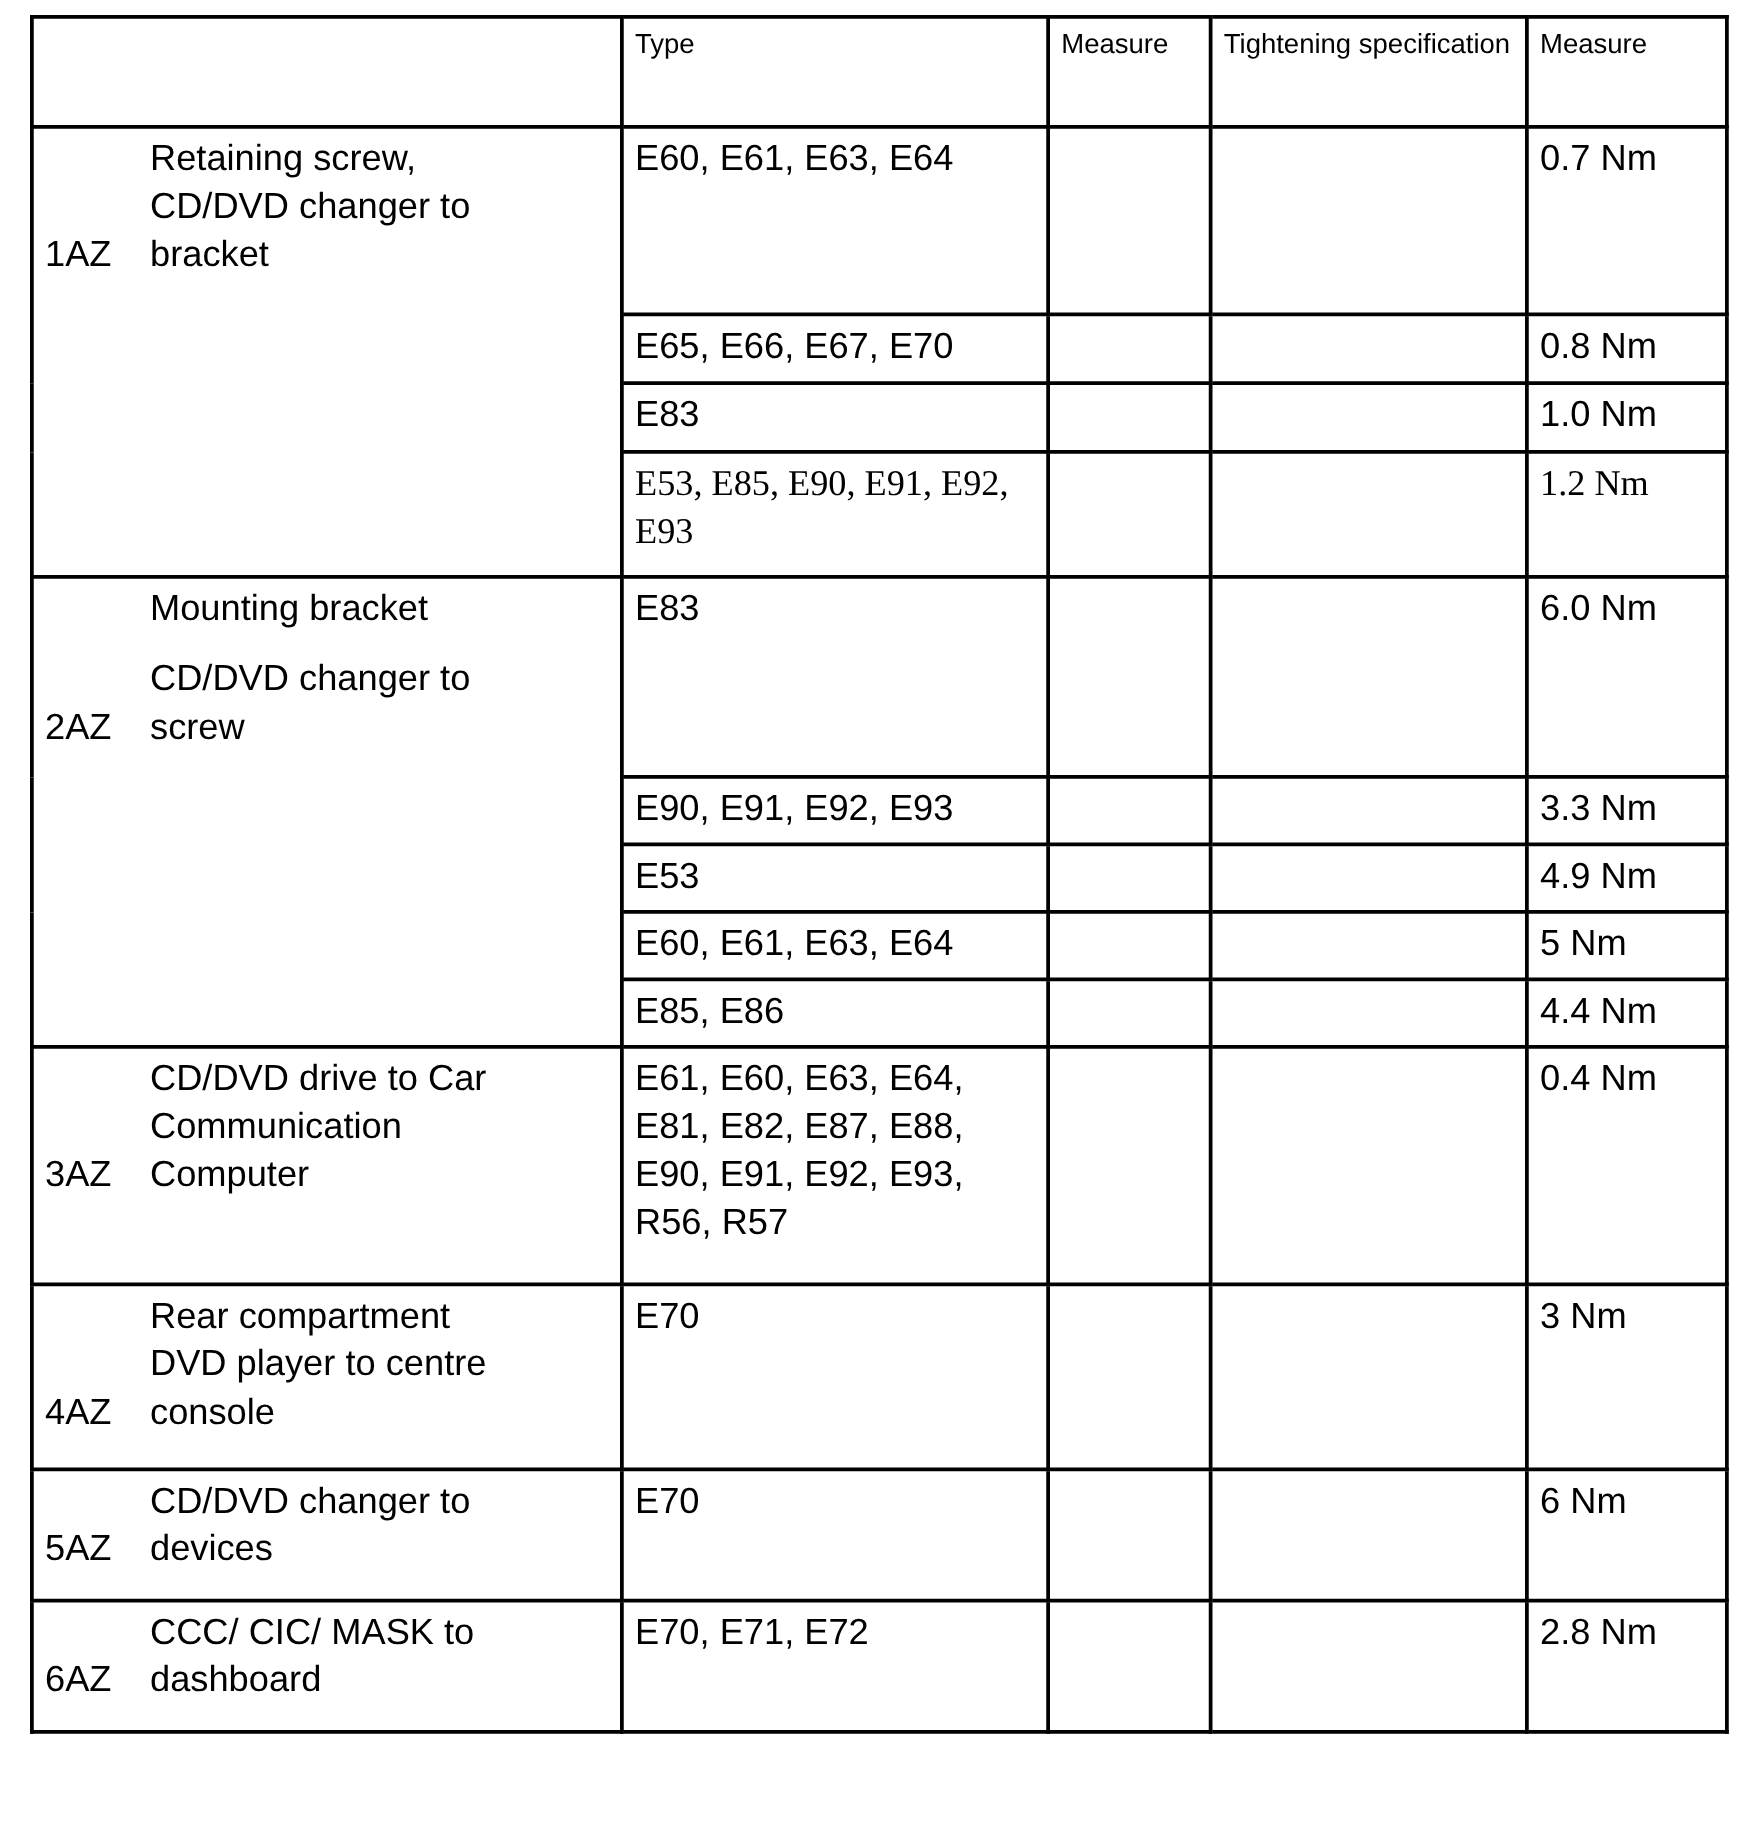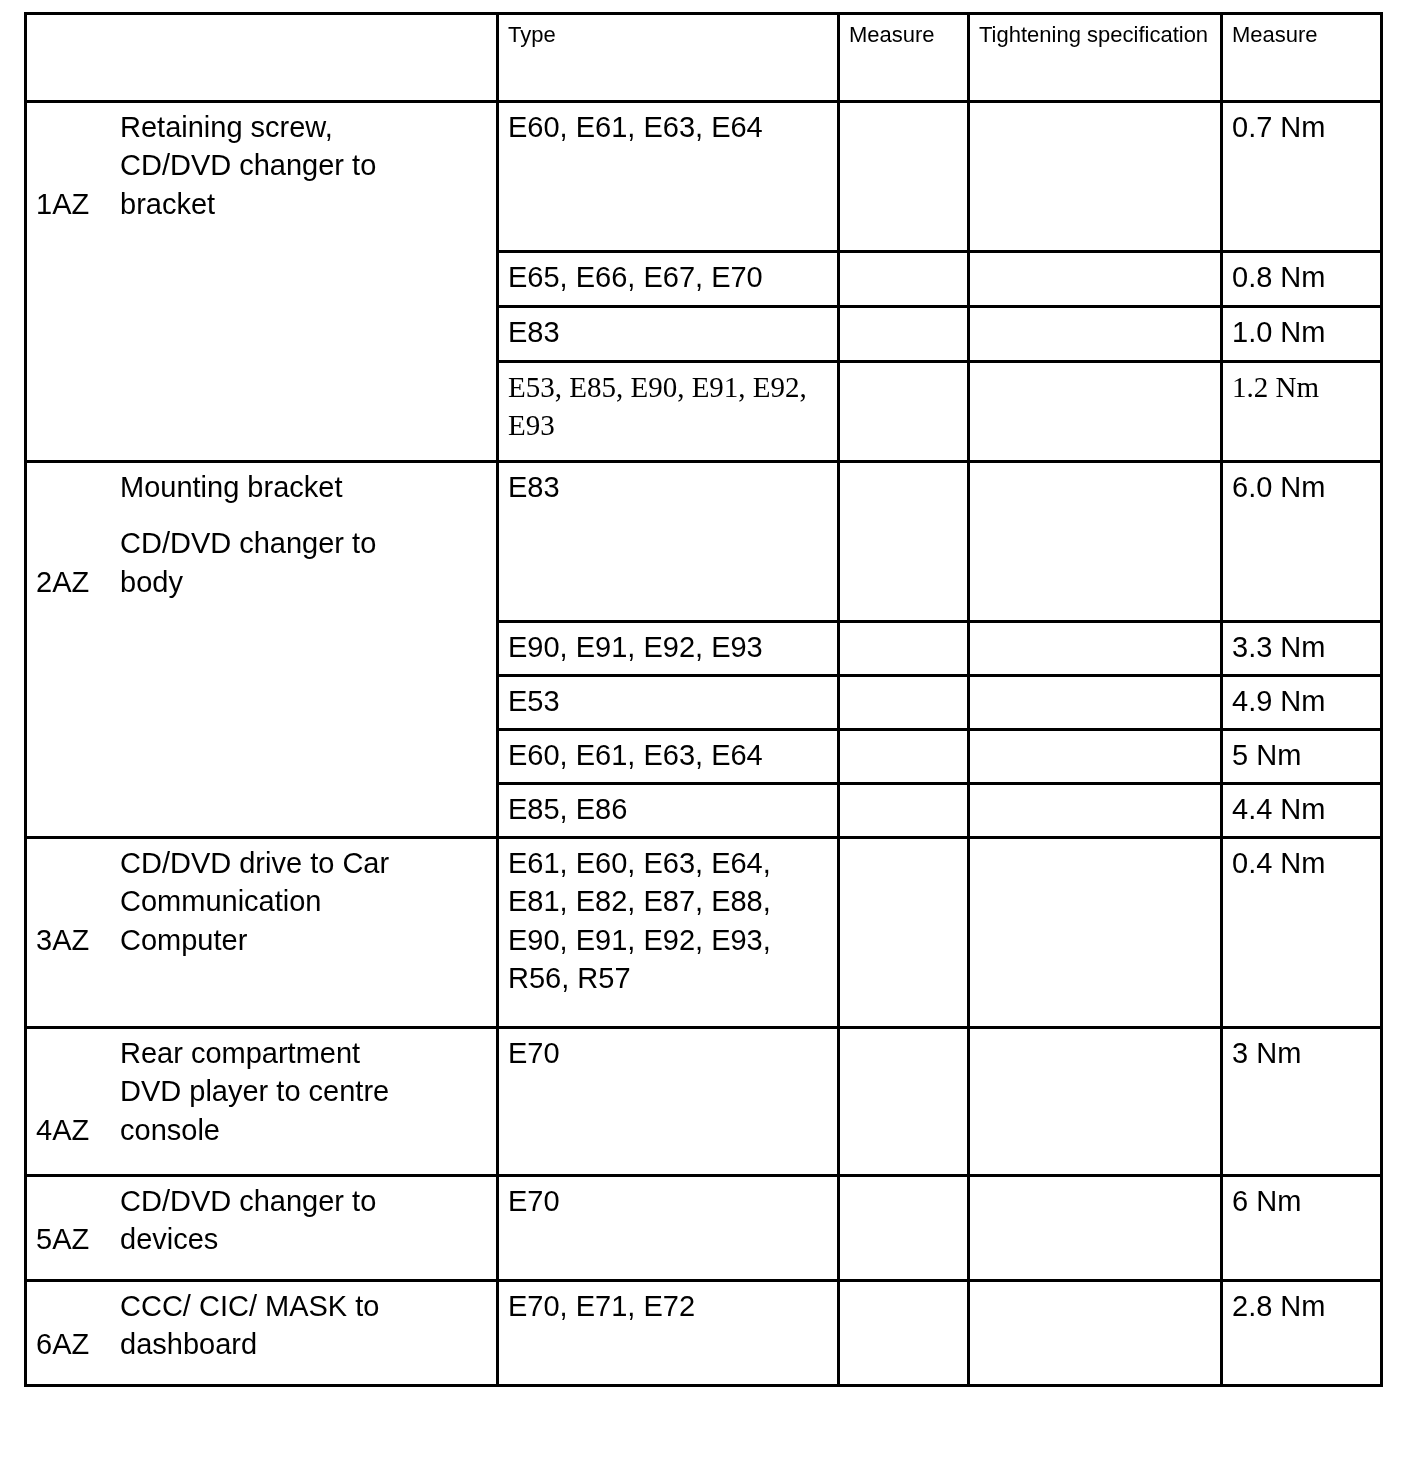--- a/index.html
+++ b/index.html
@@ -124,21 +124,21 @@
         <td>1.2 Nm</td>
       </tr>
 
       <tr class="r160">
         <td rowspan="5" class="item-cell">
           <div class="item-inner">
             <div class="item-code">2AZ</div>
             <div class="item-desc">
               <div class="desc-line">Mounting bracket</div>
               <div class="desc-line gap-above">CD/DVD changer to</div>
-              <div class="desc-line">body</div>
+              <div class="desc-line">screw</div>
             </div>
           </div>
         </td>
         <td>E83</td>
         <td></td>
         <td></td>
         <td>6.0 Nm</td>
       </tr>
       <tr class="r54">
         <td>E90, E91, E92, E93</td>

